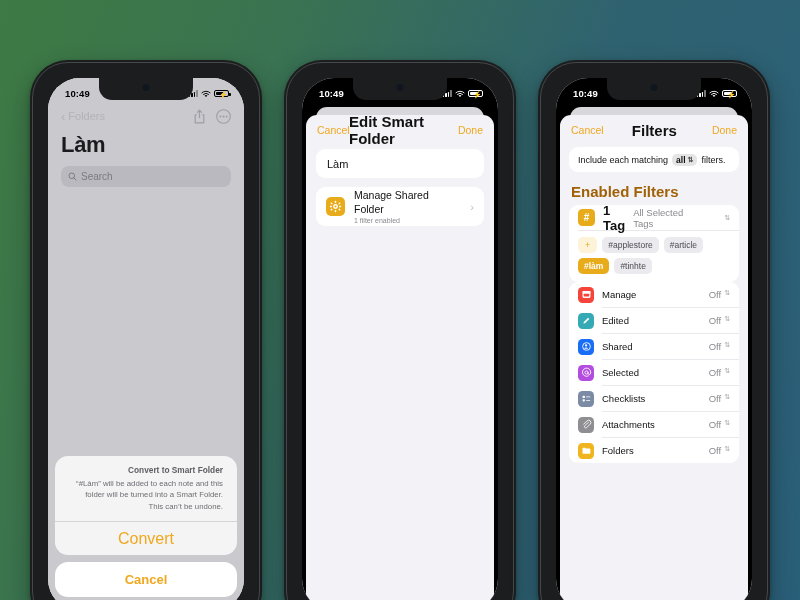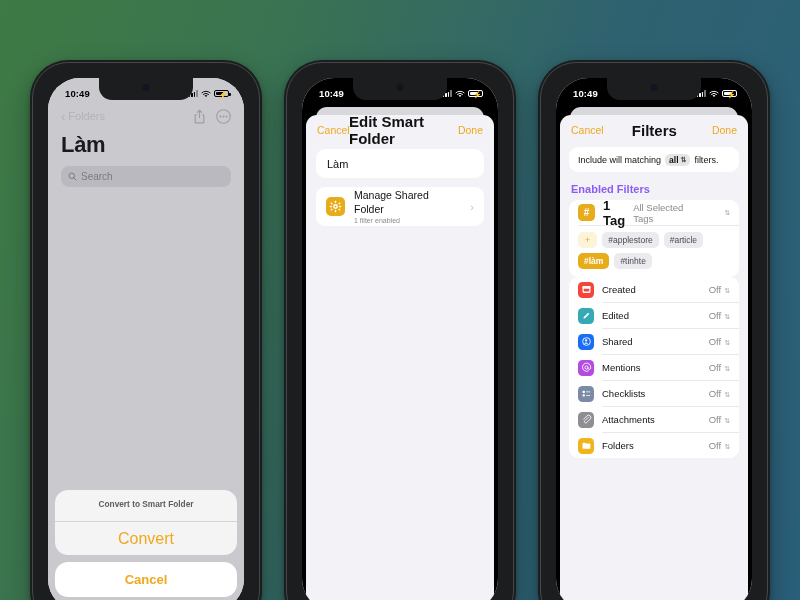--- a/index.html
+++ b/index.html
@@ -79,21 +79,21 @@
     color: #7a7a80; font-size: 10px;
   }
   .p1-search svg { width: 9px; height: 9px; }
 
   
   .sheet-wrap { position: absolute; left: 7px; right: 7px; bottom: 14px; z-index: 30; }
   .sheet-card {
     background: rgba(247,247,247,.92); border-radius: 13px; overflow: hidden;
     backdrop-filter: blur(8px);
   }
-  .sheet-head { padding: 9px 14px 9px; text-align: center; }
+  .sheet-head { padding: 9px 14px 9px; text-align: right; }
   .sheet-head .t { font-size: 8.3px; font-weight: bold; color: #5d5d62; margin-bottom: 3px; }
   .sheet-head .m { font-size: 7.8px; color: #6e6e73; line-height: 1.45; }
   .sheet-sep { height: 1px; background: rgba(0,0,0,.13); }
   .sheet-btn {
     height: 33px; display: flex; align-items: center; justify-content: center;
     font-size: 16px; color: #f0a81e;
   }
   .sheet-cancel {
     margin-top: 7px; background: #fff; border-radius: 13px;
     height: 35px; display: flex; align-items: center; justify-content: center;
@@ -145,21 +145,21 @@
     background: #fff; border-radius: 9px; height: 25px;
     display: flex; align-items: center; padding: 0 9px;
     font-size: 9px; color: #111; gap: 4px;
   }
   .p3-pill {
     background: #e5e5e5; border-radius: 5px; padding: 1px 4px;
     display: flex; align-items: center; gap: 2px;
     font-size: 8.5px; font-weight: bold; color: #111;
   }
   .p3-pill .ud { font-size: 7px; color: #4a4a4f; line-height: 1; }
-  .sec-title { font-size: 11px; font-weight: bold; color: #8b5cf6; margin: 11px 2px 5px; }
+  .sec-title { font-size: 15px; font-weight: bold; color: #a16207; margin: 11px 2px 5px; }
   .p3-card { background: #fff; border-radius: 9px; overflow: hidden; }
   .tagrow { display: flex; align-items: center; height: 25px; padding: 0 9px; gap: 8px; }
   .tagrow .hicon {
     width: 17px; height: 17px; border-radius: 4.5px; background: #e8ab1a;
     display: flex; align-items: center; justify-content: center;
     color: #fff; font-size: 10px; font-weight: bold; flex: none;
   }
   .tagrow .lbl { font-size: 13px; font-weight: bold; color: #111; flex: 1; }
   .tagrow .val { font-size: 9.5px; color: #8a8a8e; display: flex; align-items: center; gap: 21px; }
   .tagrow .val .ud { font-size: 7px; color: #a9a9ae; }
@@ -168,21 +168,21 @@
   .chip {
     border-radius: 5px; padding: 3px 6px; font-size: 8.5px;
     background: #eaeaef; color: #4c4c51;
   }
   .chip.add { background: #fdf3d9; color: #e8ab1a; font-size: 9px; padding: 3px 7px; }
   .chip.sel { background: #e8ab1a; color: #fff; font-weight: bold; }
   .frow { display: flex; align-items: center; height: 25px; padding: 0 9px; gap: 8px; }
   .frow .fi { width: 16px; height: 16px; border-radius: 4.5px; flex: none;
     display:flex; align-items:center; justify-content:center; }
   .frow .fl { font-size: 9.5px; color: #111; flex: 1; }
-  .frow .fv { font-size: 9.5px; color: #8a8a8e; display: flex; align-items: flex-end; gap: 3px; }
+  .frow .fv { font-size: 9.5px; color: #8a8a8e; display: flex; align-items: flex-start; gap: 3px; }
   .frow .fv .ud { font-size: 7px; color: #a9a9ae; }
   .fsep { height: 1px; background: #e8e8ed; margin-left: 33px; }
 </style>
 </head>
 <body>
 
 <div class="stage">
 
   <div class="phone" id="phone1">
     <div class="screen">
@@ -243,20 +243,21 @@
               <path d="M6.6 6.6 9 9" stroke="#7a7a80" stroke-width="1.1" stroke-linecap="round"></path>
             </svg>
           <span>Search</span>
         </div>
       </div>
 
       <div class="sheet-wrap">
         <div class="sheet-card">
           <div class="sheet-head">
             <div class="t">Convert to Smart Folder</div>
+            <div class="m">“#Làm” will be added to each note and this folder will be turned into a Smart Folder. This can’t be undone.</div>
           </div>
           <div class="sheet-sep"></div>
           <div class="sheet-btn">Convert</div>
         </div>
         <div class="sheet-cancel">Cancel</div>
       </div>
 
       <div class="homebar"></div>
     </div>
   </div>
@@ -363,21 +364,21 @@
 
       <div class="modal">
         <div class="modal-nav">
           <span class="side">Cancel</span>
           <span class="ttl">Filters</span>
           <span class="side r">Done</span>
         </div>
 
         <div class="p3-body">
           <div class="p3-match">
-            <span>Include will matching</span>
+            <span>Include each matching</span>
             <span class="p3-pill">
               <span>all</span>
               <span class="ud">⇅</span>
             </span>
             <span>filters.</span>
           </div>
 
           <div class="sec-title">Enabled Filters</div>
 
           <div class="p3-card">
@@ -402,21 +403,21 @@
 
           <div class="p3-card" id="otherlist">
               <div class="frow">
                 <span class="fi" style="background:#f5443a">
                   <svg viewBox="0 0 16 16" width="11" height="11">
                     <rect x="2.2" y="3" width="11.6" height="10" rx="1.6" fill="#fff"></rect>
                     <rect x="2.2" y="3" width="11.6" height="2.6" rx="1.3" fill="#fff"></rect>
                     <rect x="4" y="7" width="8" height="4" rx=".8" fill="#f5443a"></rect>
                   </svg>
                 </span>
-                <span class="fl">Created</span>
+                <span class="fl">Manage</span>
                 <span class="fv">
                   <span>Off</span>
                   <span class="ud">⇅</span>
                 </span>
               </div>
               <div class="fsep"></div>
               <div class="frow">
                 <span class="fi" style="background:#35aab5">
                   <svg viewBox="0 0 16 16" width="11" height="11">
                     <path d="M3.6 12.4 4 10.2l6.3-6.3 1.8 1.8-6.3 6.3z" fill="#fff"></path>
@@ -444,21 +445,21 @@
                 </span>
               </div>
               <div class="fsep"></div>
               <div class="frow">
                 <span class="fi" style="background:#b44ce0">
                   <svg viewBox="0 0 16 16" width="11" height="11">
                     <circle cx="8" cy="8" r="2.3" fill="none" stroke="#fff" stroke-width="1.3"></circle>
                     <path d="M10.3 8v1.4a1.8 1.8 0 0 0 3.2.9A6 6 0 1 0 10.8 13" fill="none" stroke="#fff" stroke-width="1.3" stroke-linecap="round"></path>
                   </svg>
                 </span>
-                <span class="fl">Mentions</span>
+                <span class="fl">Selected</span>
                 <span class="fv">
                   <span>Off</span>
                   <span class="ud">⇅</span>
                 </span>
               </div>
               <div class="fsep"></div>
               <div class="frow">
                 <span class="fi" style="background:#7b8aa5">
                   <svg viewBox="0 0 16 16" width="11" height="11">
                     <rect x="2.4" y="4" width="3.2" height="3.2" rx=".8" fill="#fff"></rect>

